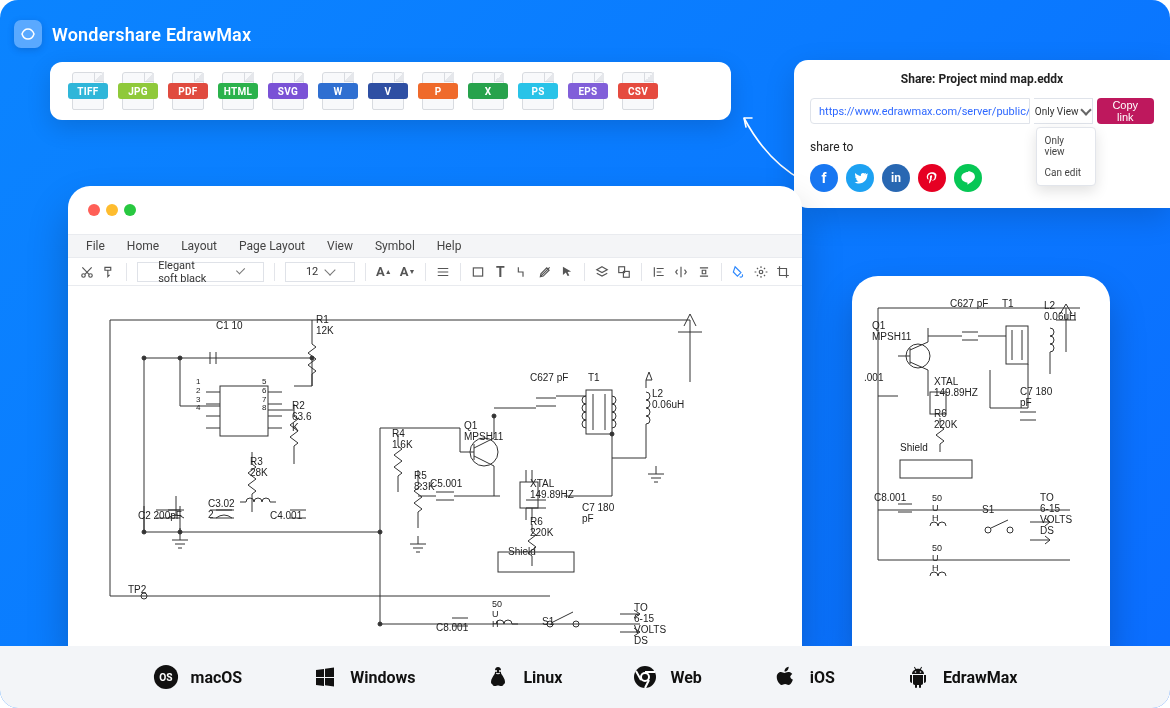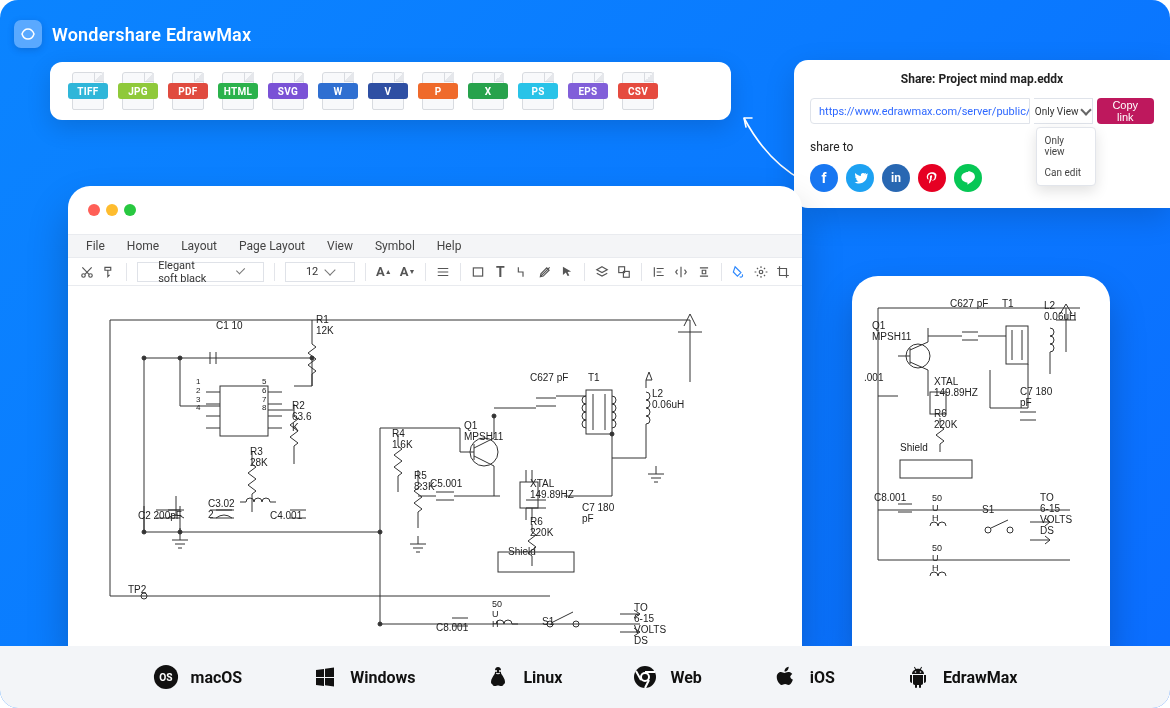--- a/index.html
+++ b/index.html
@@ -403,21 +403,21 @@
             <circle cx="300" cy="328" r="2"></circle>
     </g>
   </g>
 </svg>
   <span class="clabel" style="top:34px;left:148px">C1 10</span>
   <span class="clabel" style="top:28px;left:248px;white-space:pre">R1
 12K</span>
   <span class="clabel" style="top:114px;left:224px;white-space:pre">R2
 63.6
 K</span>
-  <span class="clabel" style="top:160px;left:182px;white-space:pre">R3
+  <span class="clabel" style="top:170px;left:182px;white-space:pre">R3
 28K</span>
   <span class="clabel" style="top:142px;left:324px;white-space:pre">R4
 1.6K</span>
   <span class="clabel" style="top:184px;left:346px;white-space:pre">R5
 8.3K</span>
   <span class="clabel" style="top:224px;left:70px">C2 200pF</span>
   <span class="clabel" style="top:212px;left:140px;white-space:pre">C3.02
 2</span>
   <span class="clabel" style="top:224px;left:202px">C4.001</span>
   <span class="clabel" style="top:192px;left:362px">C5.001</span>

